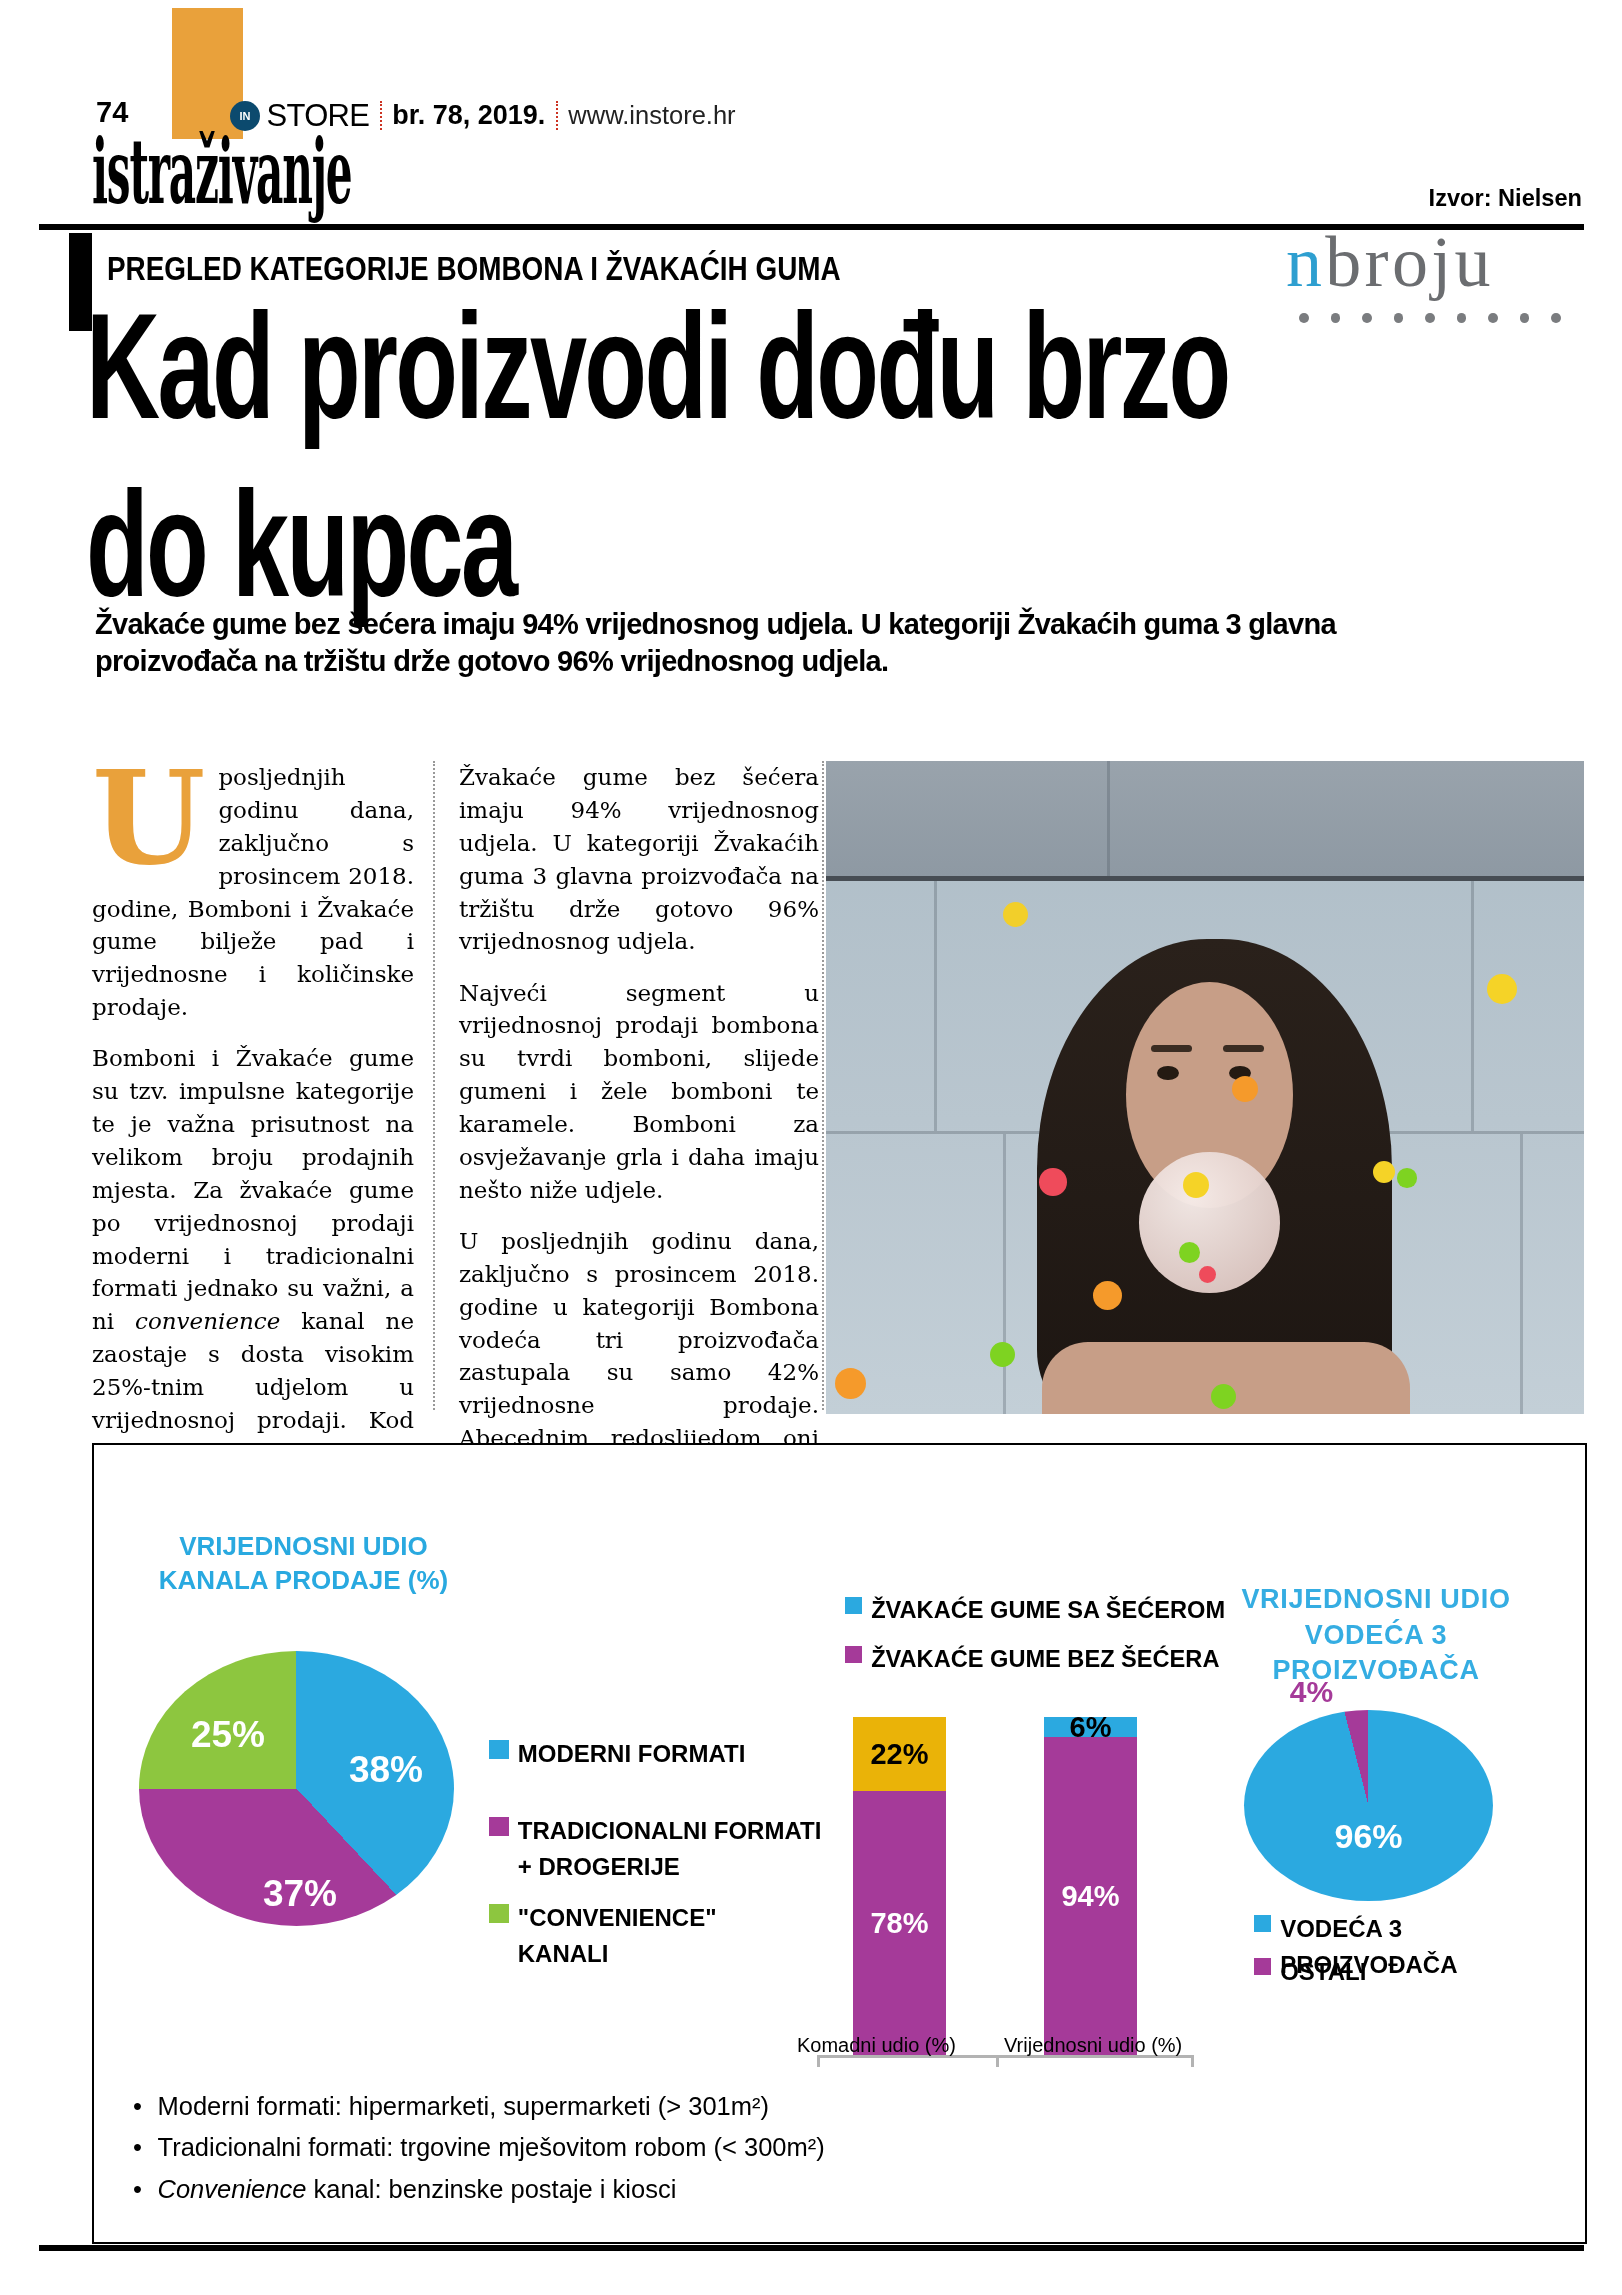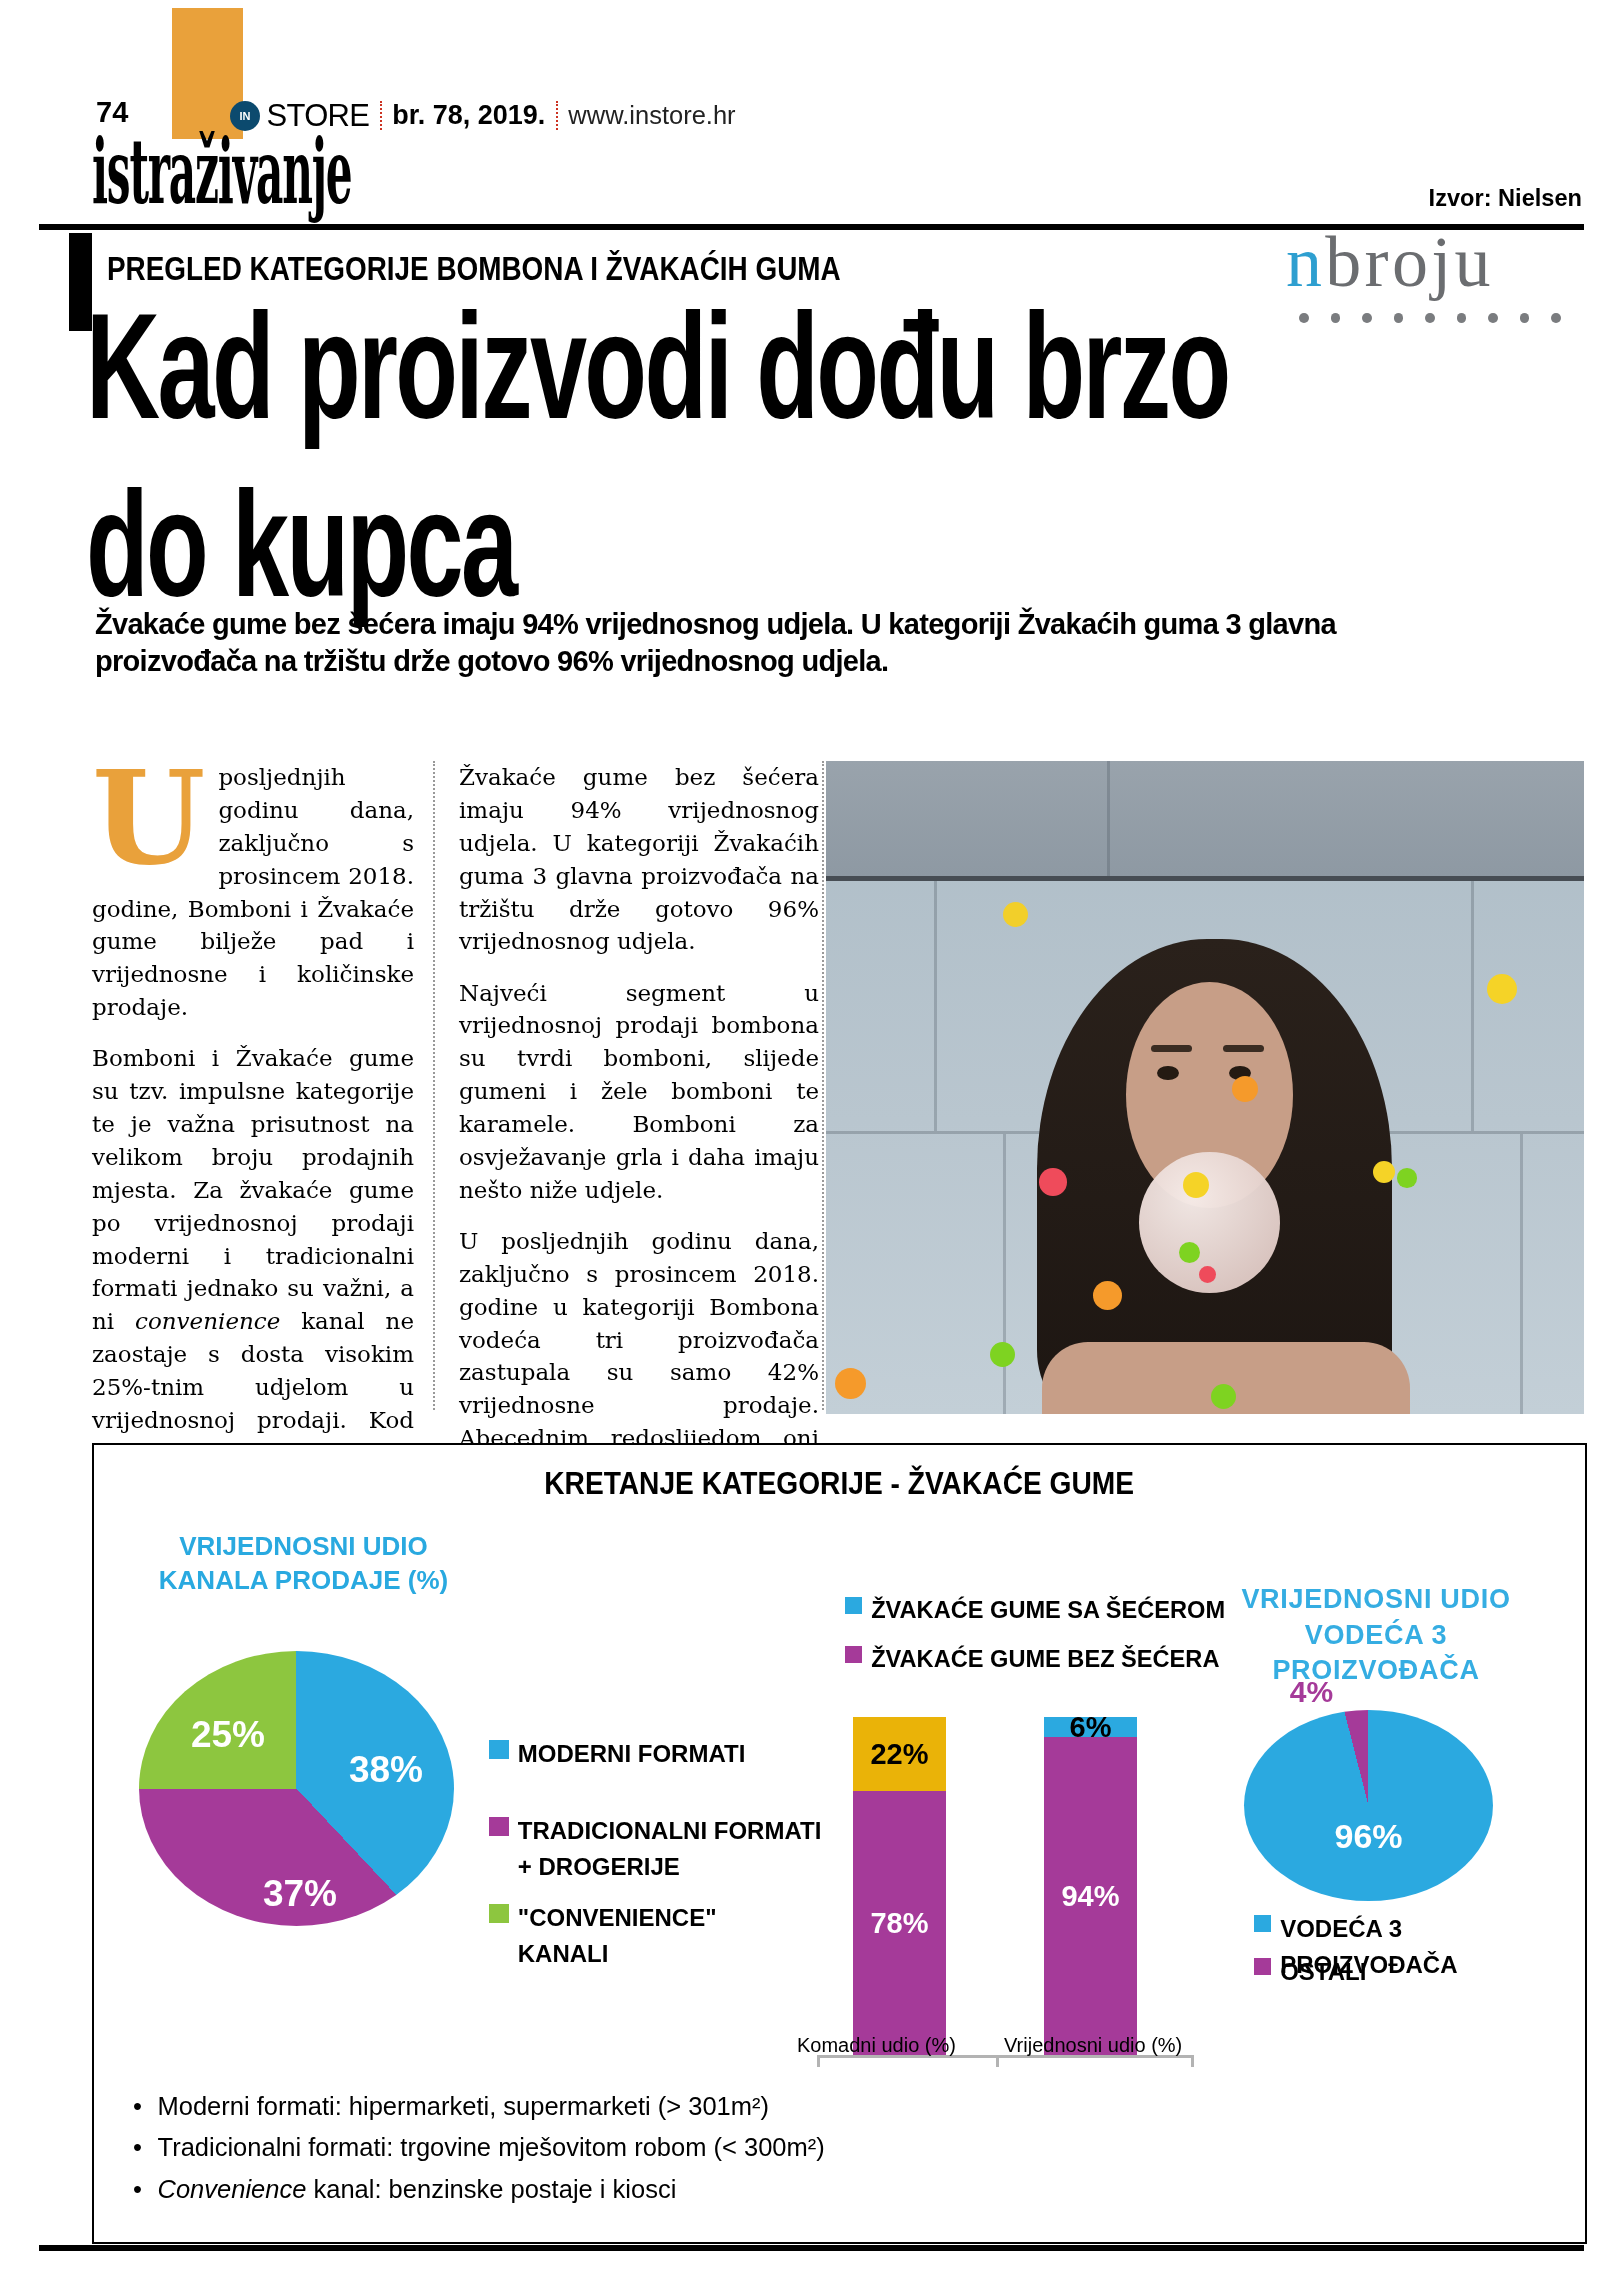--- a/index.html
+++ b/index.html
@@ -198,21 +198,20 @@
     <div class="candy" style="left:571px;top:407px;width:19.6px;height:19.6px;background:#7ed321;"></div>
     <div class="candy" style="left:353px;top:481px;width:21px;height:21px;background:#7ed321;"></div>
     <div class="candy" style="left:373px;top:505px;width:17px;height:17px;background:#ef4b5b;"></div>
     <div class="candy" style="left:267px;top:520px;width:29px;height:29px;background:#f59a2b;"></div>
     <div class="candy" style="left:164px;top:581px;width:25px;height:25px;background:#7ed321;"></div>
     <div class="candy" style="left:9.2px;top:607px;width:31px;height:31px;background:#f59a2b;"></div>
     <div class="candy" style="left:385px;top:623px;width:25px;height:25px;background:#7ed321;"></div>
   </div>
 
   <div class="abs chartbox">
-    <div class="abs cb-title"><span class="condx">KRETANJE KATEGORIJE - ŽVAKAĆE GUME</span></div>
 
     <div class="abs p-head p1-head pre">VRIJEDNOSNI UDIO
 KANALA PRODAJE (%)</div>
     <div class="abs pie pie1" style="background: conic-gradient(rgb(43, 169, 224) 0deg, rgb(43, 169, 224) 136.8deg, rgb(165, 58, 153) 136.8deg, rgb(165, 58, 153) 270deg, rgb(141, 198, 63) 270deg, rgb(141, 198, 63) 360deg);">
       <span class="pie-label" style="left:247px;top:119px;">38%</span>
       <span class="pie-label" style="left:161px;top:243px;">37%</span>
       <span class="pie-label" style="left:89px;top:84px;">25%</span>
     </div>
     <div class="abs legend-item l1-a">
       <span class="sq sq30" style="background: rgb(43, 169, 224);"></span>

